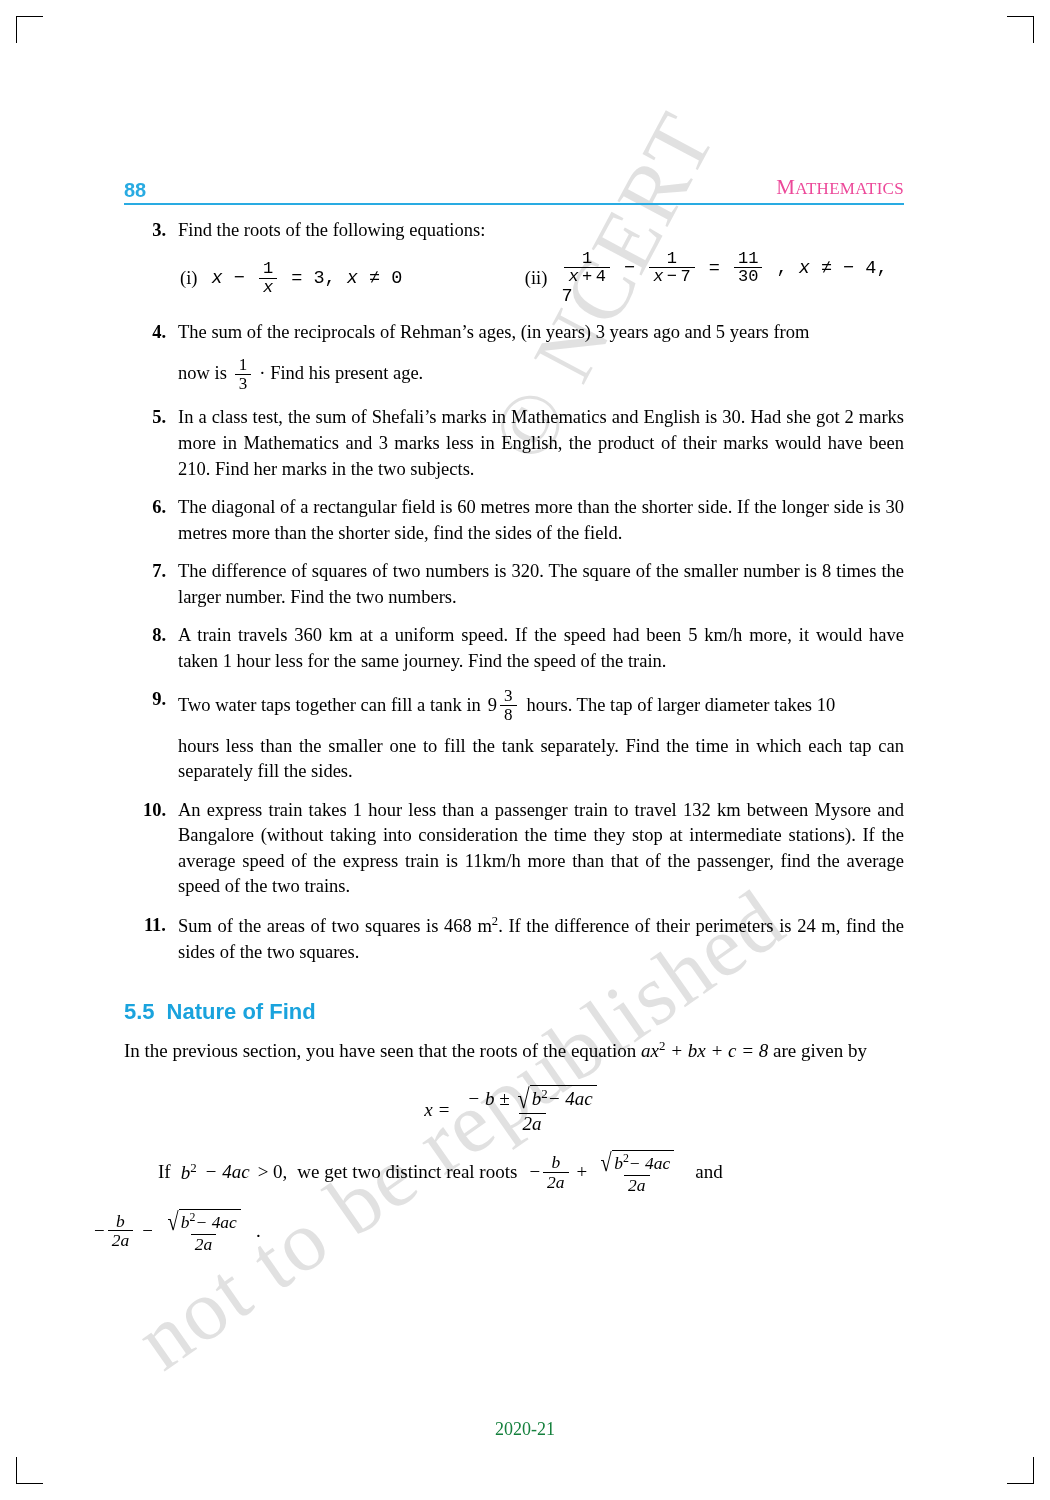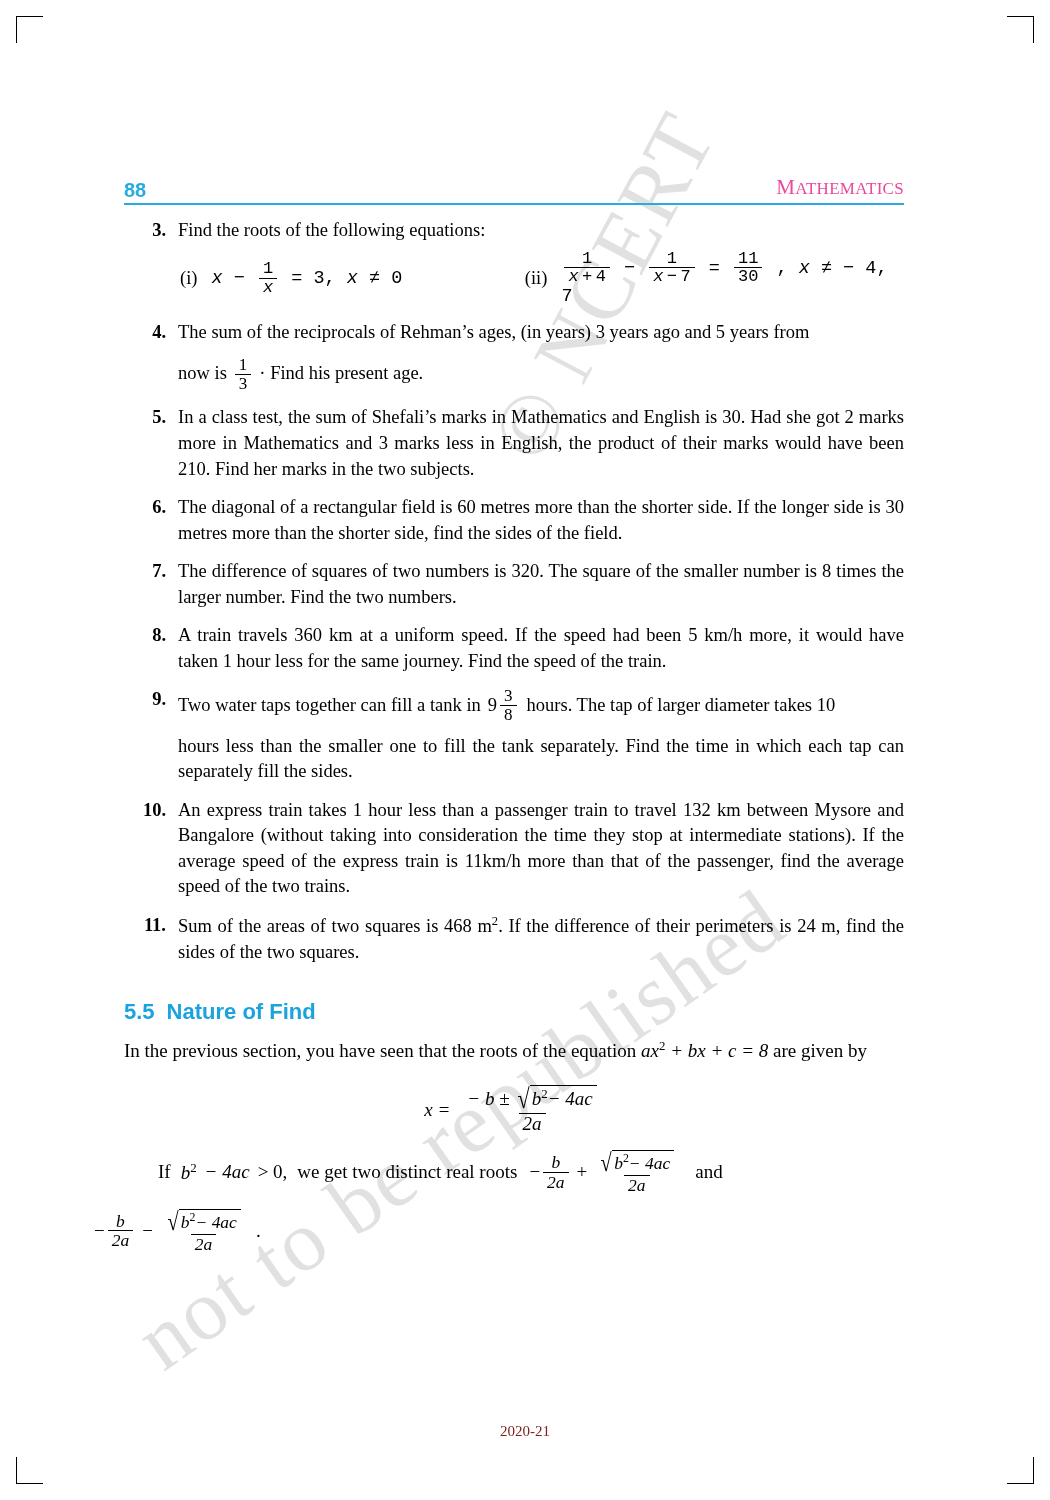--- a/index.html
+++ b/index.html
@@ -152,22 +152,22 @@
 
   .para-indent { margin-top: 16px; font-size: 19px; text-align: justify; }
 
   .footer {
     position: absolute;
     left: 0;
     right: 0;
     bottom: 60px;
     text-align: center;
     font-family: "Liberation Serif", serif;
-    font-size: 15px;
-    color: #7f1d1d;
+    font-size: 18px;
+    color: #15803d;
   }
 
   
   .watermark {
     position: absolute;
     left: 0;
     top: 0;
     width: 1050px;
     height: 1500px;
     pointer-events: none;

